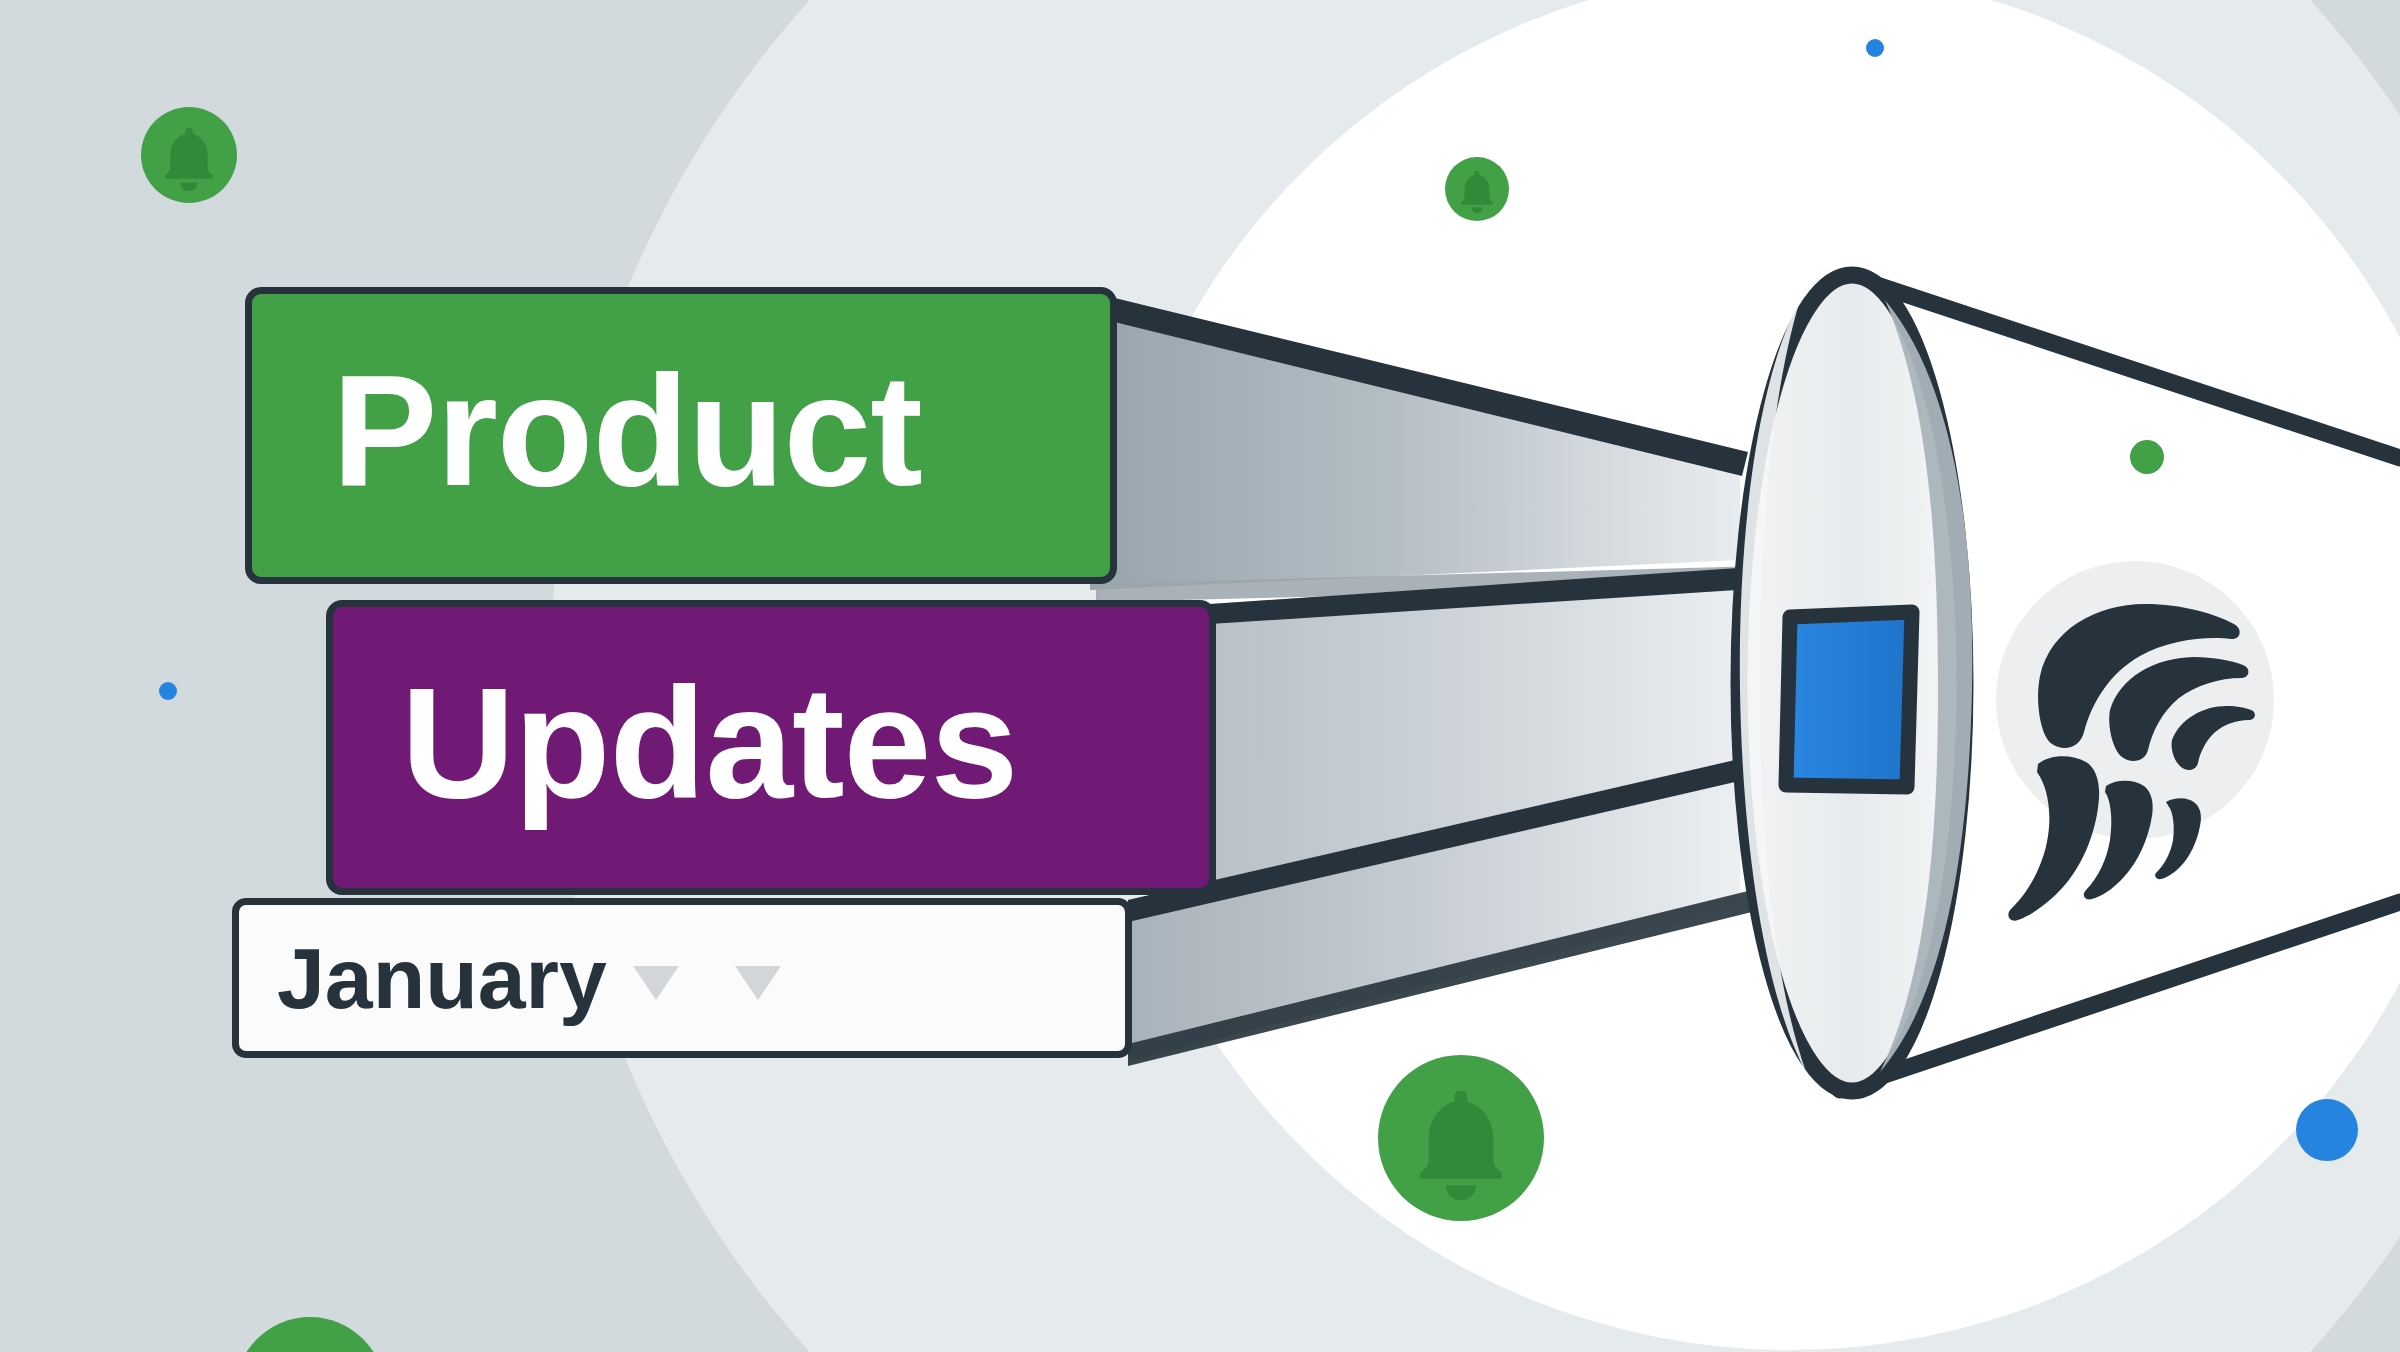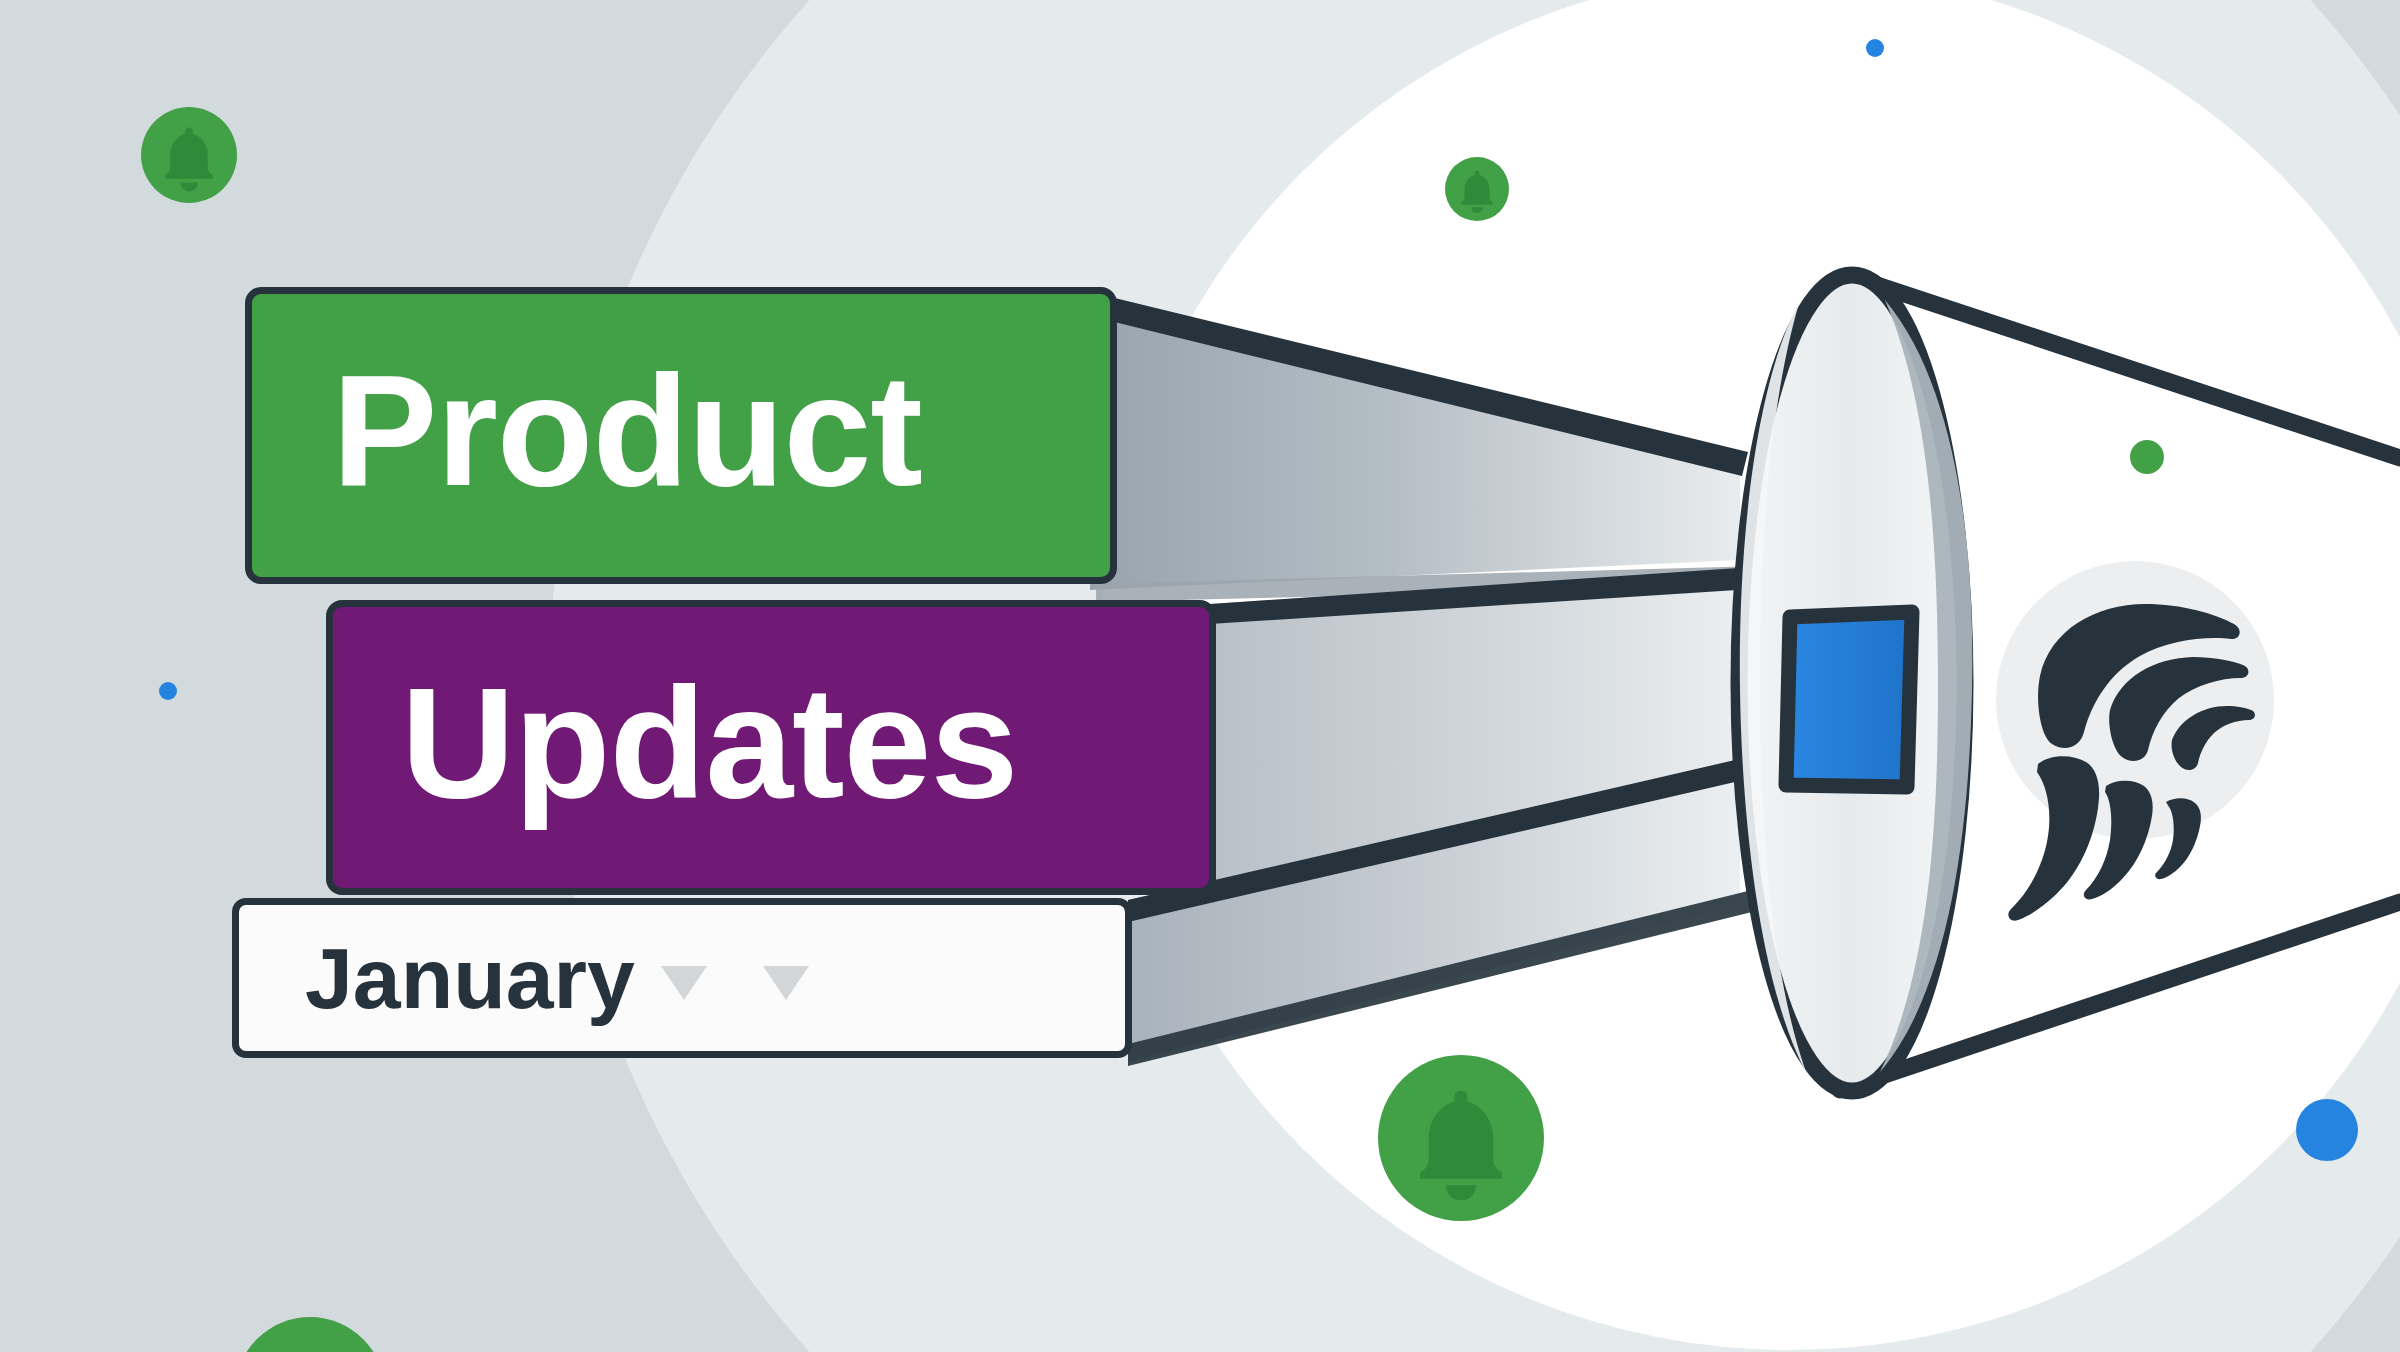--- a/index.html
+++ b/index.html
@@ -36,21 +36,21 @@
     left:326px;top:600px;width:890px;height:295px;
     background:#701a75;
     padding-left:68px;
     font-size:158px;
     z-index:42;
   }
   #tab-date{
     left:232px;top:898px;width:900px;height:160px;
     background:#fbfbfb;
     border-radius:14px;
-    padding-left:66px;
+    padding-left:38px;
     color:#26333c;
     font-size:86px;
     letter-spacing:0px;
     z-index:44;
     align-items:center;
   }
   #tab-date .dateval{font-weight:700;}
   #tab-date .caret{
     display:inline-block;
     width:0;height:0;

